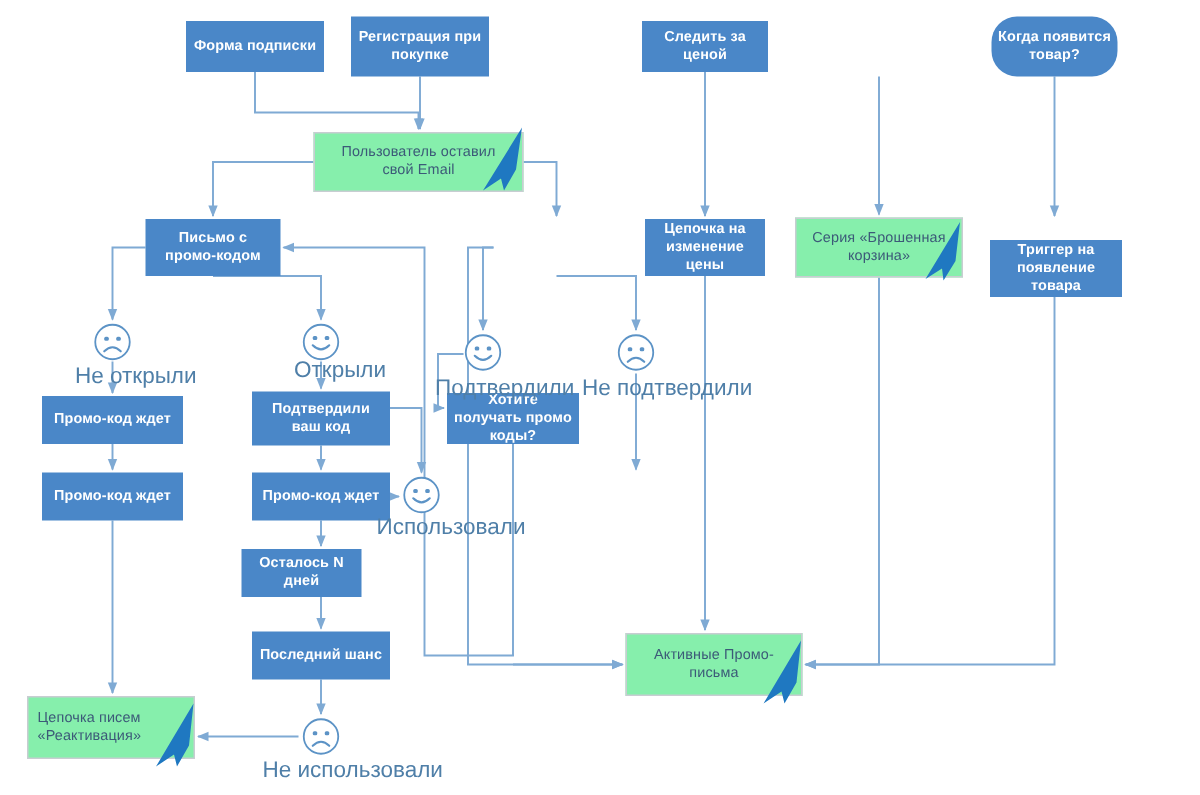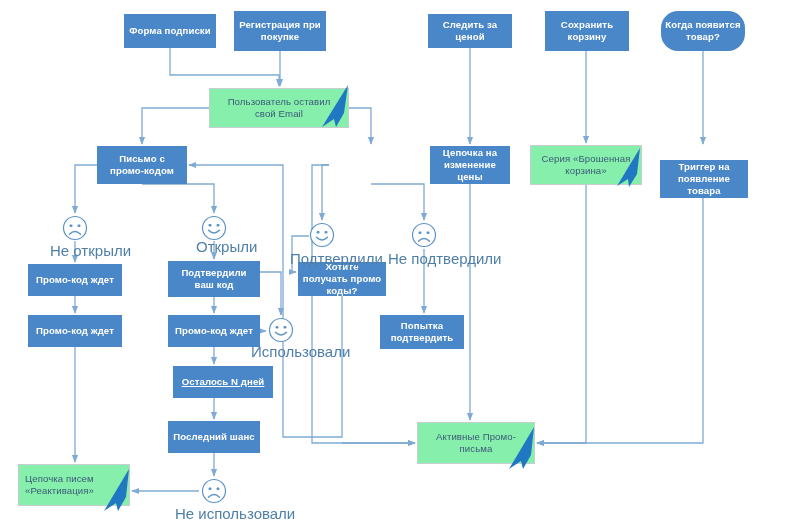--- a/index.html
+++ b/index.html
@@ -157,23 +157,20 @@
   </div>
 
   <div class="node filled" style="left:234px; top:11px; width:92px; height:40px;">
     <span class="nlabel">Регистрация при покупке</span>
   </div>
 
   <div class="node filled" style="left:428px; top:14px; width:84px; height:34px;">
     <span class="nlabel">Следить за ценой</span>
   </div>
 
-  <div class="node filled" style="left:545px; top:11px; width:84px; height:40px;">
-    <span class="nlabel">Сохранить корзину</span>
-  </div>
 
   <div class="node filled" style="left:661px; top:11px; width:84px; height:40px;border-radius:17px;">
     <span class="nlabel">Когда появится товар?</span>
   </div>
 
   <div class="node outline" style="left:209px; top:88px; width:140px; height:40px;">
     <span class="nlabel">Пользователь оставил свой Email</span>
     <svg class="flag" style="right:-4px; bottom:-4px; width:40px; height:48px;" viewBox="0 0 40 48">
       <path d="M36,2 L10,44 L22,36 L24,44 L32,30 Z" fill="#1F78C1"></path>
     </svg>
@@ -208,35 +205,32 @@
   </div>
 
   <div class="node filled" style="left:168px; top:261px; width:92px; height:36px;">
     <span class="nlabel">Подтвердили ваш код</span>
   </div>
 
   <div class="node filled" style="left:168px; top:315px; width:92px; height:32px;">
     <span class="nlabel">Промо-код ждет</span>
   </div>
 
-  <div class="node filled" style="left:173px; top:366px; width:100px; height:32px;text-decoration:underline;">
+  <div class="node filled" style="left:161px; top:366px; width:80px; height:32px;">
     <span class="nlabel">Осталось N дней</span>
   </div>
 
   <div class="node filled" style="left:168px; top:421px; width:92px; height:32px;">
     <span class="nlabel">Последний шанс</span>
   </div>
 
   <div class="node filled" style="left:298px; top:262px; width:88px; height:34px;">
     <span class="nlabel">Хотите получать промо коды?</span>
   </div>
 
-  <div class="node filled" style="left:380px; top:315px; width:84px; height:34px;">
-    <span class="nlabel">Попытка подтвердить</span>
-  </div>
 
   <div class="node outline" style="left:417px; top:422px; width:118px; height:42px;">
     <span class="nlabel">Активные Промо-письма</span>
     <svg class="flag" style="right:-4px; bottom:-10px; width:38px; height:48px;" viewBox="0 0 38 48">
       <path d="M34,2 L9,44 L21,36 L23,44 L31,30 Z" fill="#1F78C1"></path>
     </svg>
   </div>
 
   <div class="node outline leftalign" style="left:18px; top:464px; width:112px; height:42px;">
     <span class="nlabel">Цепочка писем «Реактивация»</span>

